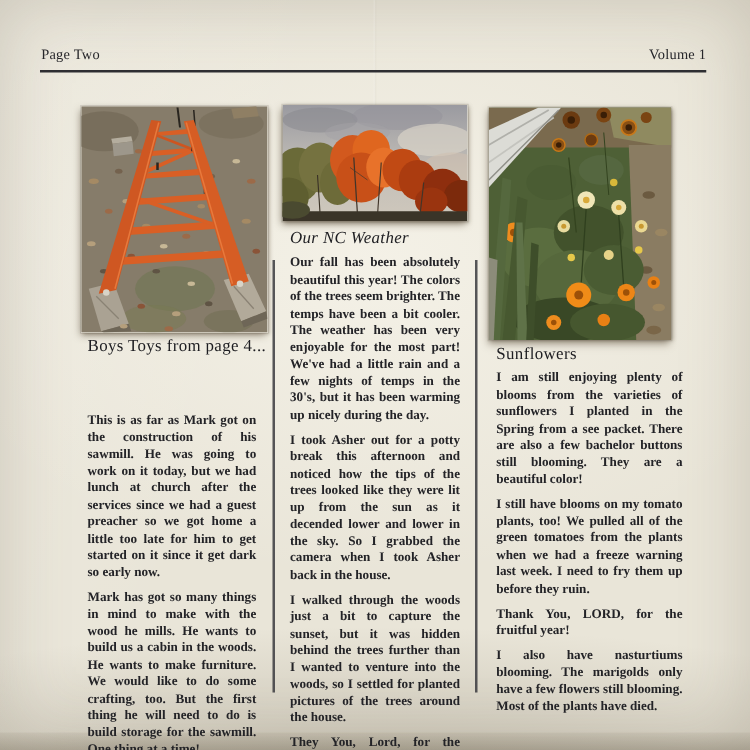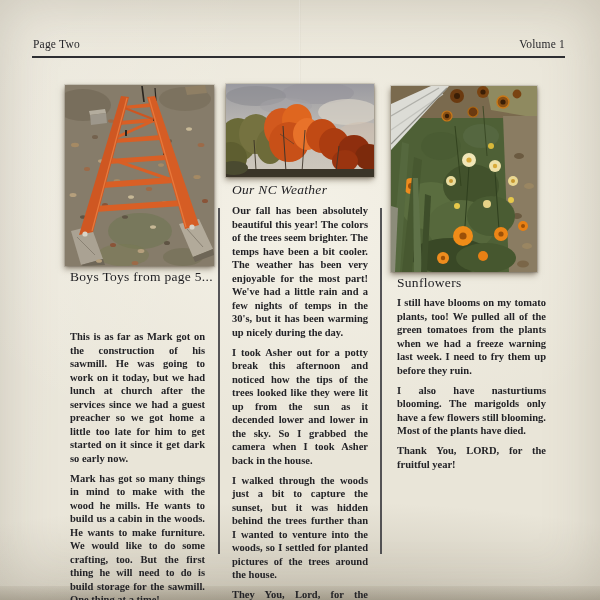--- a/index.html
+++ b/index.html
@@ -239,38 +239,39 @@
       </g>
 
       <polygon points="0,186 9,186 18,58 11,56" fill="#55683e"></polygon>
       <polygon points="11,186 21,186 31,74 23,71" fill="#475830"></polygon>
       <polygon points="23,186 31,186 27,92 22,92" fill="#5f7248"></polygon>
       <polygon points="0,120 7,122 4,186 0,186" fill="#8c8c7a"></polygon>
       <polygon points="30,186 36,186 40,110 34,108" fill="#3e4e2a"></polygon>
     </svg>
   </figure>
 
-  <h2 class="head h1">Boys Toys from page 5...</h2>
+  <h2 class="head h1">Boys Toys from page 4...</h2>
   <h2 class="head h2">Our NC Weather</h2>
   <h2 class="head h3">Sunflowers</h2>
 
   <div class="vrule vr1"></div>
   <div class="vrule vr2"></div>
 
   <div class="col c1">
     <p>This is as far as Mark got on the construction of his sawmill.  He was going to work on it today, but we had lunch at church after the services since we had a guest preacher so we got home a little too late for him to get started on it since it get dark so early now.</p>
     <p>Mark has got so many things in mind to make with the wood he mills.  He wants to build us a cabin in the woods.  He wants to make furniture.  We would like to do some crafting, too.  But the first thing he will need to do is build storage for the sawmill.  One thing at a time!</p>
     <p>Thank You, LORD, for providing the sawmill for Mark!</p>
   </div>
 
   <div class="col c2">
     <p>Our fall has been absolutely beautiful this year!  The colors of the trees seem brighter.  The temps have been a bit cooler.  The weather has been very enjoyable for the most part!  We've had a little rain and a few nights of temps in the 30's, but it has been warming up nicely during the day.</p>
     <p>I took Asher out for a potty break this afternoon and noticed how the tips of the trees looked like they were lit up from the sun as it decended lower and lower in the sky.  So I grabbed the camera when I took Asher back in the house.</p>
     <p>I walked through the woods just a bit to capture the sunset, but it was hidden behind the trees further than I wanted to venture into the woods, so I settled for planted pictures of the trees around the house.</p>
     <p>They You, Lord, for the beauty of the season!</p>
   </div>
 
   <div class="col c3">
+    <p>I am still enjoying plenty of blooms from the varieties of sunflowers I planted in the Spring from a see packet.  There are also a few bachelor buttons still blooming.  They are a beautiful color!</p>
     <p>I still have blooms on my tomato plants, too!  We pulled all of the green tomatoes from the plants when we had a freeze warning last week.  I need to fry them up before they ruin.</p>
+    <p>Thank You, LORD, for the fruitful year!</p>
     <p>I also have nasturtiums blooming.  The marigolds only have a few flowers still blooming.  Most of the plants have died.</p>
-    <p>Thank You, LORD, for the fruitful year!</p>
   </div>
 </div>
 
 </body></html>

